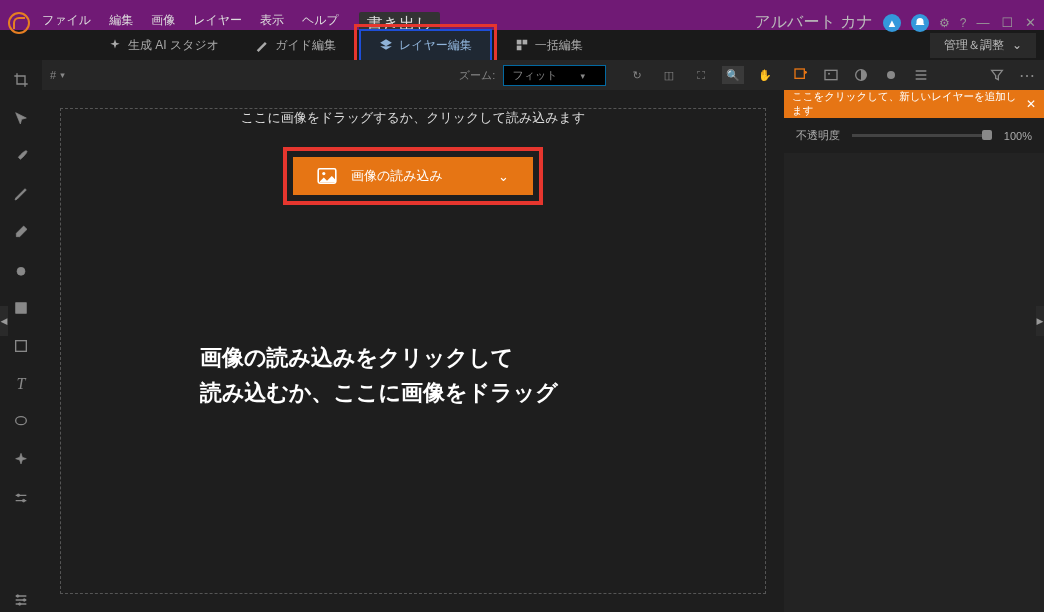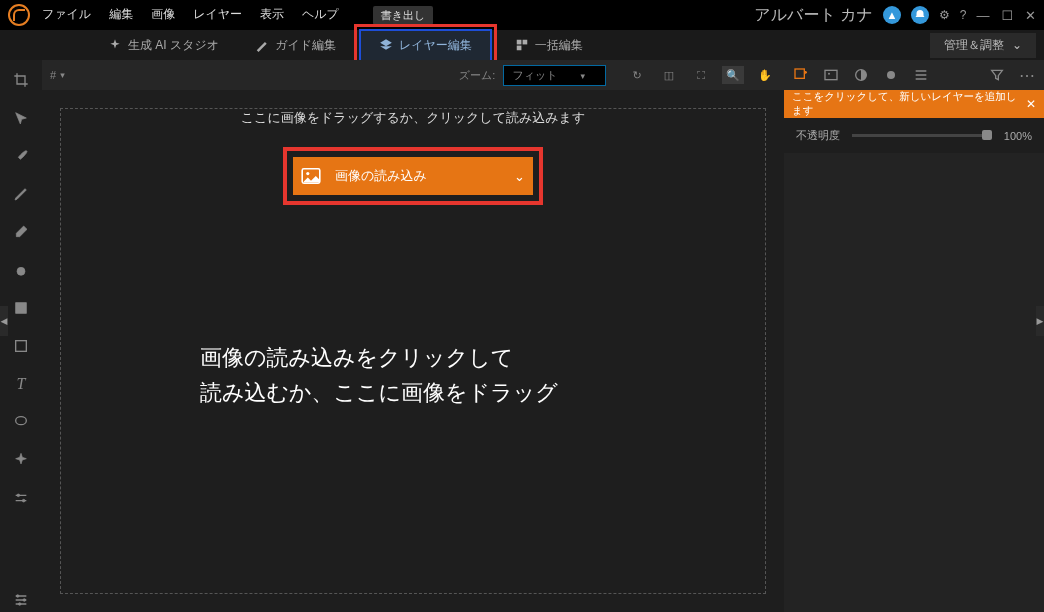--- a/index.html
+++ b/index.html
@@ -1,17 +1,17 @@
 <!DOCTYPE html>
 <html><head>
 <meta charset="utf-8">
 <style>
 *{margin:0;padding:0;box-sizing:border-box;font-family:"Hiragino Kaku Gothic ProN","Meiryo",sans-serif}
 body{width:1044px;height:612px;background:#1e1e1e;color:#ccc;overflow:hidden;position:relative}
-.titlebar{height:30px;background:#000000;display:flex;align-items:center;padding:0 8px;font-size:12px}
+.titlebar{height:30px;background:#701a75;display:flex;align-items:flex-start;padding:12px 8px;font-size:12px}
 .logo{width:22px;height:22px;border-radius:50%;border:2px solid #e67e22;margin-right:12px;position:relative}
 .logo::after{content:"";position:absolute;width:10px;height:10px;border:2px solid #e67e22;border-right:none;border-bottom:none;border-radius:50% 0 0 0;top:3px;left:3px}
 .menu-items{display:flex;gap:18px}
 .menu-items span{cursor:pointer;color:#ddd}
 .titlebar-right{margin-left:auto;display:flex;align-items:center;gap:10px}
 .user-badge{width:18px;height:18px;border-radius:50%;background:#3498db;display:flex;align-items:center;justify-content:center;font-size:11px;color:#fff}
 .notif-badge{width:18px;height:18px;border-radius:50%;background:#3498db;display:flex;align-items:center;justify-content:center}
 .notif-badge svg{width:12px;height:12px;fill:#fff}
 .win-controls{display:flex;gap:12px;color:#999;font-size:13px}
 .secondary-bar{height:30px;background:#1a1a1a;display:flex;align-items:center;padding-left:90px;gap:0;font-size:12px}
@@ -30,36 +30,36 @@
 .grid-toggle{display:flex;align-items:center;gap:4px}
 .zoom-group{margin-left:auto;display:flex;align-items:center;gap:8px}
 .zoom-select{background:#000000;border:1px solid #0369a1;padding:2px 20px 2px 8px;color:#888;font-size:11px}
 .canvas-tools{display:flex;gap:10px;margin-left:12px}
 .canvas-tools .ctool{width:22px;height:18px;display:flex;align-items:center;justify-content:center;color:#888}
 .ctool.active{background:#3a3a3a;color:#ddd}
 .canvas-body{flex:1;padding:18px;position:relative}
 .dashed-frame{width:100%;height:100%;border:1px dashed #555;display:flex;flex-direction:column;align-items:center;justify-content:flex-start;position:relative}
 .drag-hint{font-size:13px;color:#ddd;margin-bottom:20px}
 .load-btn-frame{border:4px solid #e6362e;padding:6px}
-.load-btn{background:#e67514;color:#fff;padding:10px 8px;font-size:13px;display:flex;align-items:center;gap:20px;min-width:240px;justify-content:space-between}
+.load-btn{background:#e67514;color:#fff;padding:10px 24px;font-size:13px;display:flex;align-items:center;gap:20px;min-width:240px;justify-content:space-between}
 .load-btn-left{display:flex;align-items:center;gap:14px}
-.overlay-text{position:absolute;top:340px;left:200px;font-size:22px;font-weight:normal;color:#fff;line-height:1.6}
+.overlay-text{position:absolute;top:340px;left:200px;font-size:22px;font-weight:bold;color:#fff;line-height:1.6}
 .right-panel{width:260px;background:#1e1e1e;display:flex;flex-direction:column}
 .panel-toolbar{height:30px;background:#262626;display:flex;align-items:center;padding:0 8px;gap:12px}
 .panel-toolbar .ptool{width:18px;height:18px;display:flex;align-items:center;justify-content:center;color:#888}
 .ptool.orange{color:#e67514}
 .tooltip-banner{background:#e67514;color:#fff;font-size:10.5px;padding:0 8px;display:flex;align-items:center;justify-content:space-between}
 .tooltip-close{cursor:pointer;font-size:12px}
 .opacity-row{padding:10px 12px;display:flex;align-items:center;gap:12px;font-size:11px;color:#aaa}
 .slider-track{flex:1;height:3px;background:#444;position:relative}
 .slider-thumb{position:absolute;right:0;top:-4px;width:10px;height:10px;background:#888;border-radius:2px}
 .panel-body{flex:1;background:#232323}
 .panel-footer{height:28px;background:#1a1a1a;display:flex;align-items:center;justify-content:flex-end;padding:0 12px;font-size:11px;color:#666}
 .right-collapse{position:absolute;right:0;top:50%;width:8px;height:30px;background:#2a2a2a;display:flex;align-items:center;justify-content:center;font-size:9px;color:#999}
-.export-pill{background:#333;padding:2px 8px;border-radius:2px;font-size:11px;color:#999;margin-left:16px}
+.export-pill{background:#333;padding:2px 8px;border-radius:2px;font-size:16px;color:#999;margin-left:2px}
 </style>
 </head>
 <body>
 
 <div class="titlebar">
   <div class="logo"></div>
   <div class="menu-items">
     <span>ファイル</span>
     <span>編集</span>
     <span>画像</span>

